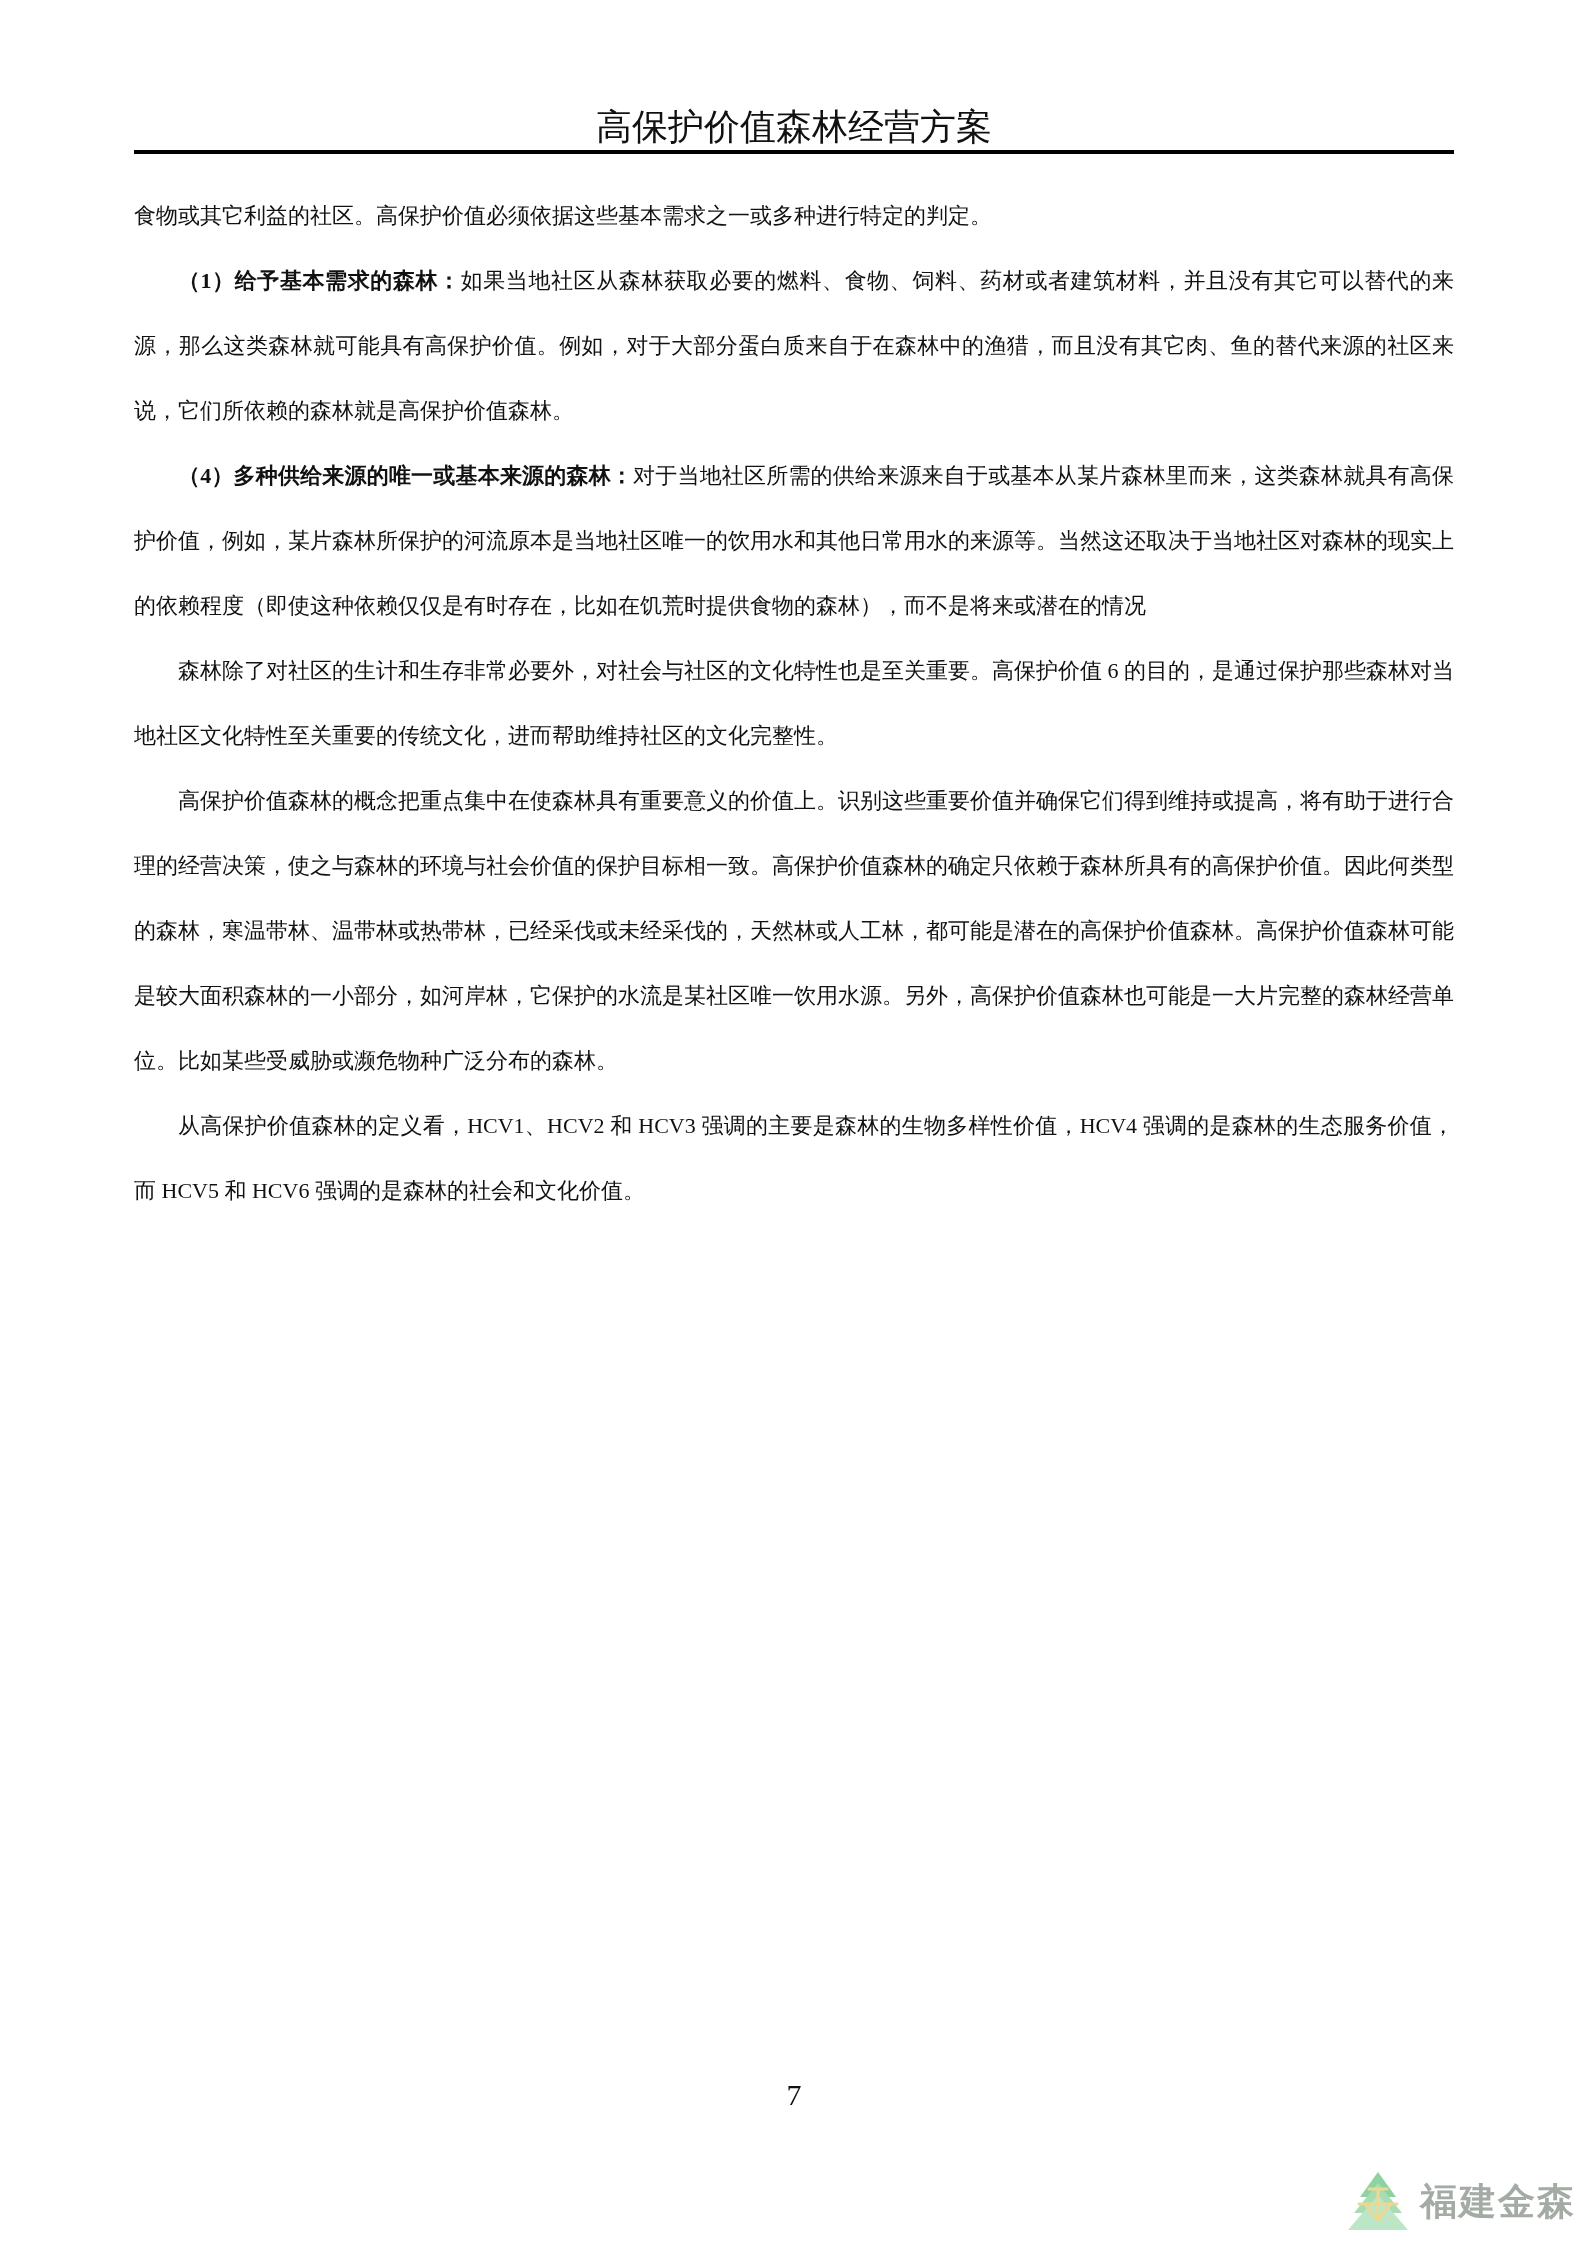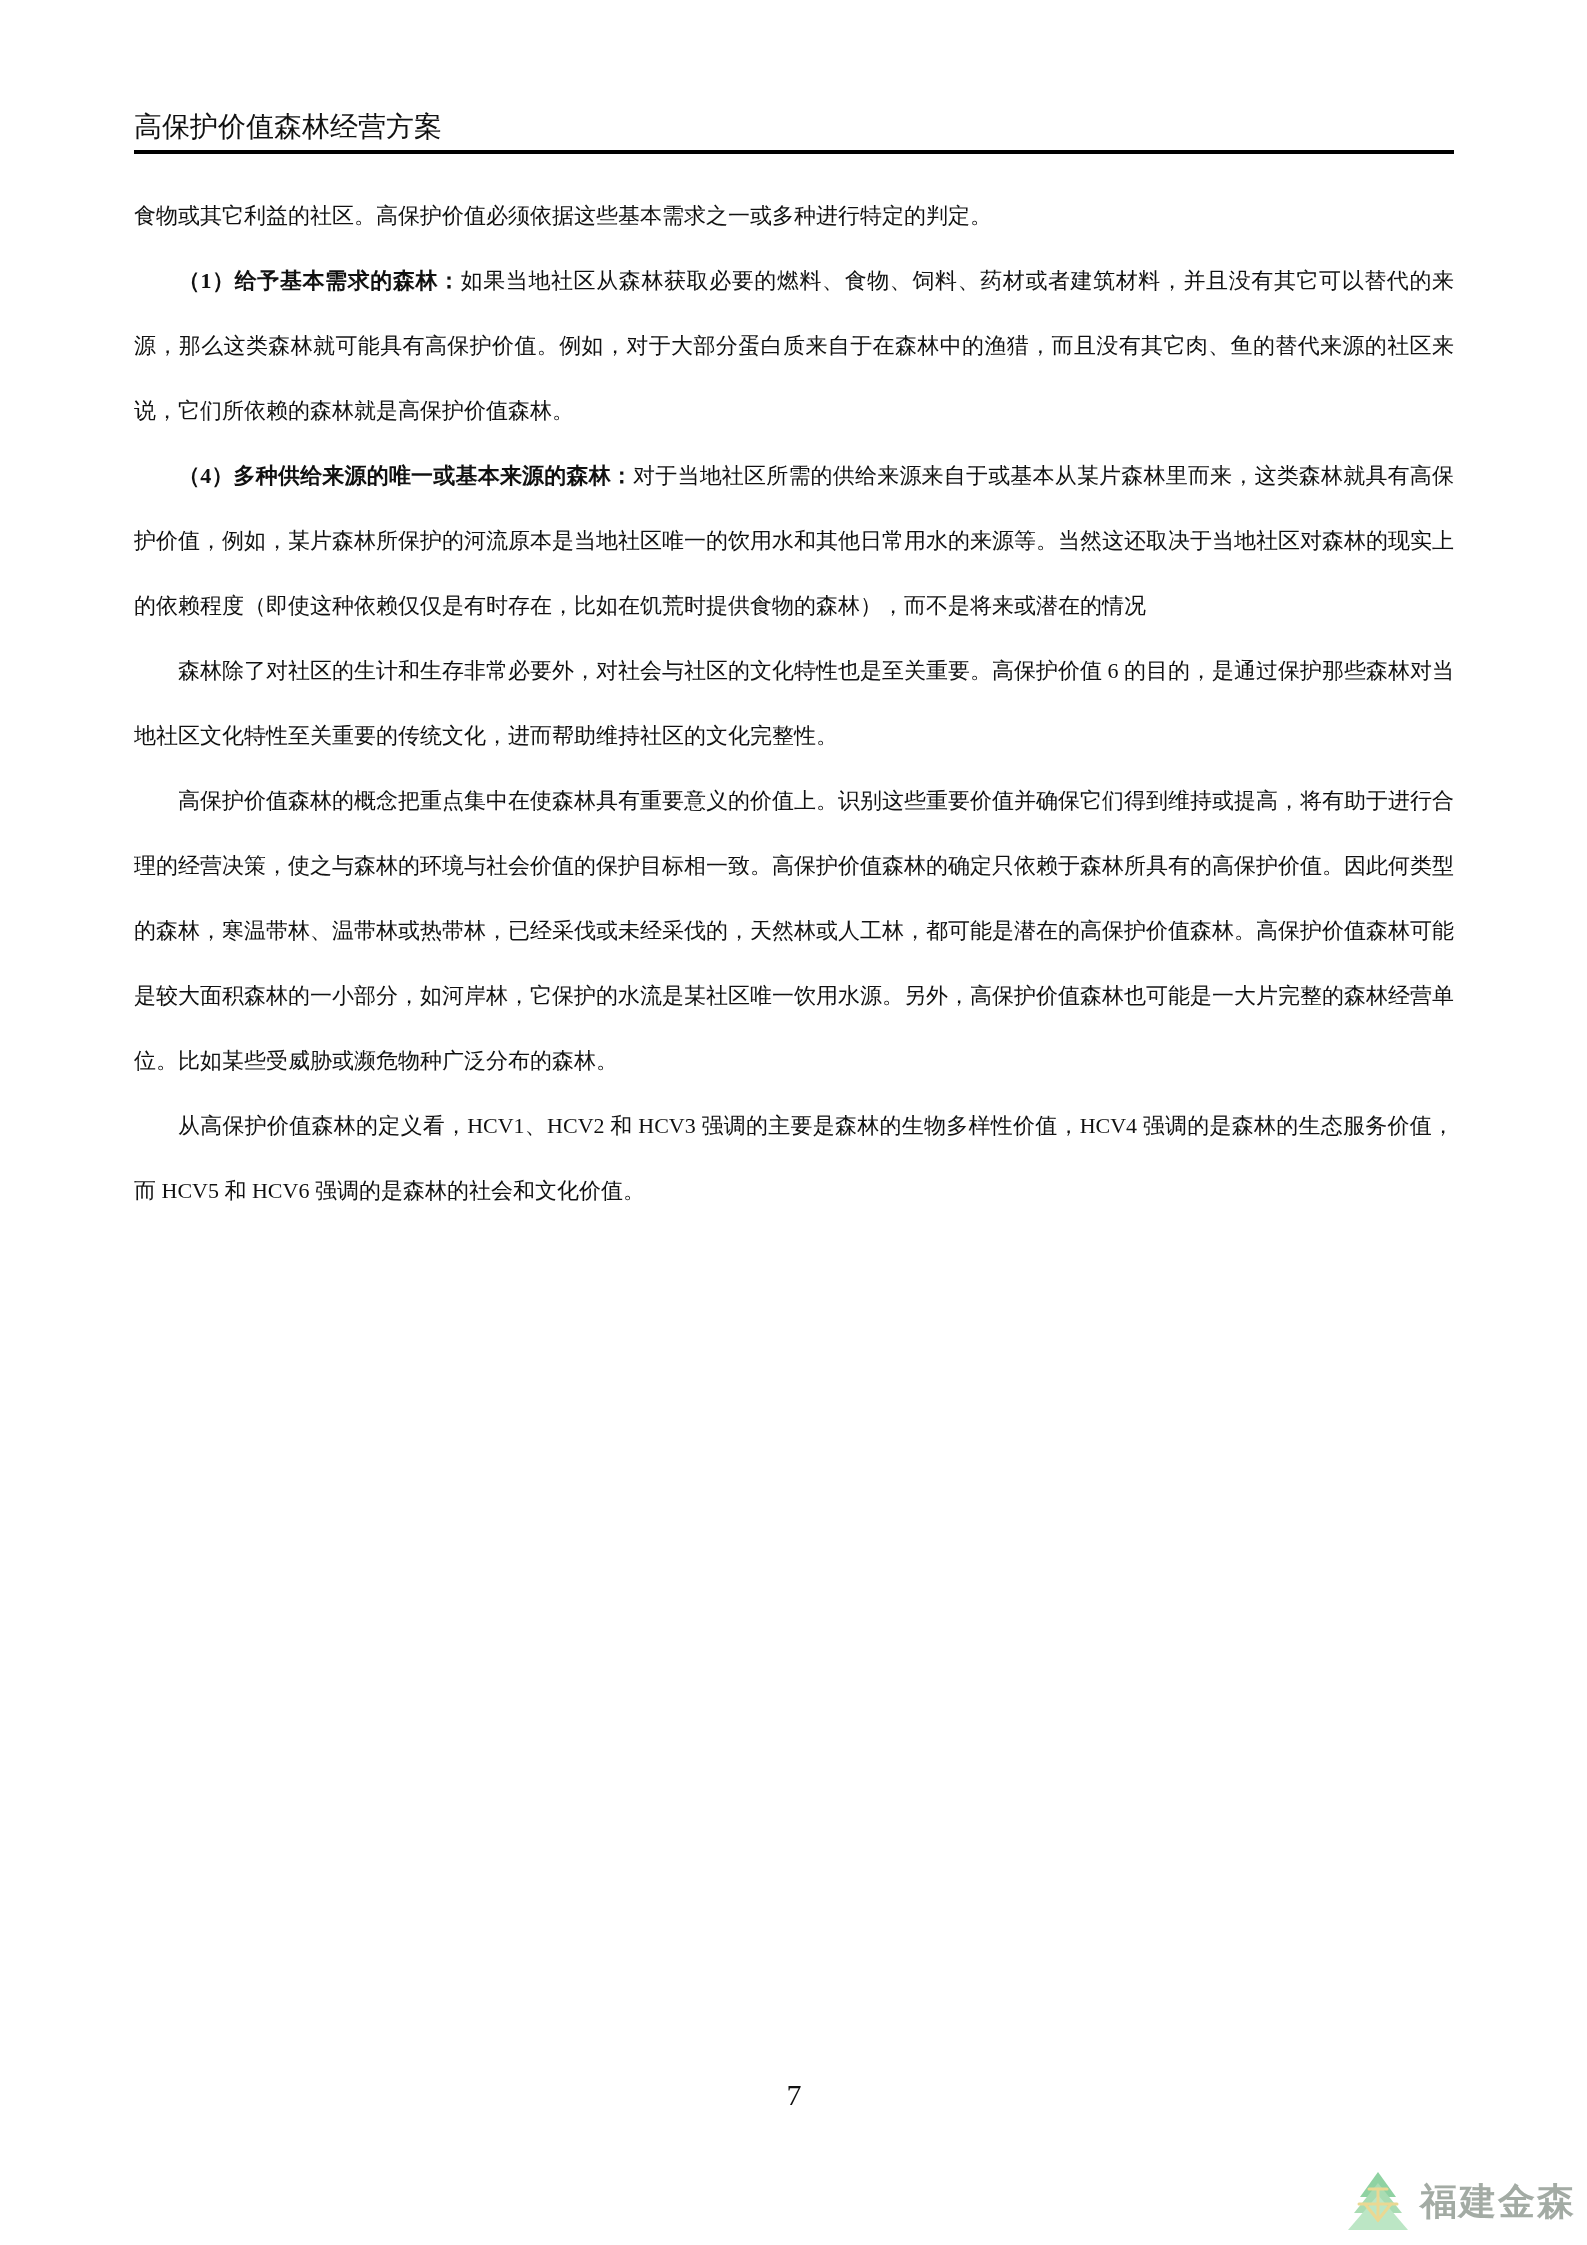--- a/index.html
+++ b/index.html
@@ -13,21 +13,22 @@
     height: 2245px;
     font-family: "Liberation Serif", "DejaVu Serif", serif;
     color: #111111;
     overflow: hidden;
   }
   .header-title {
     position: absolute;
     top: 110px;
     left: 134px;
     width: 1320px;
-    font-size: 28px;
+    text-align: center;
+    font-size: 36px;
     line-height: 34px;
     color: #111111;
   }
   .header-rule {
     position: absolute;
     top: 150px;
     left: 134px;
     width: 1320px;
     height: 4px;
     background: #000000;

